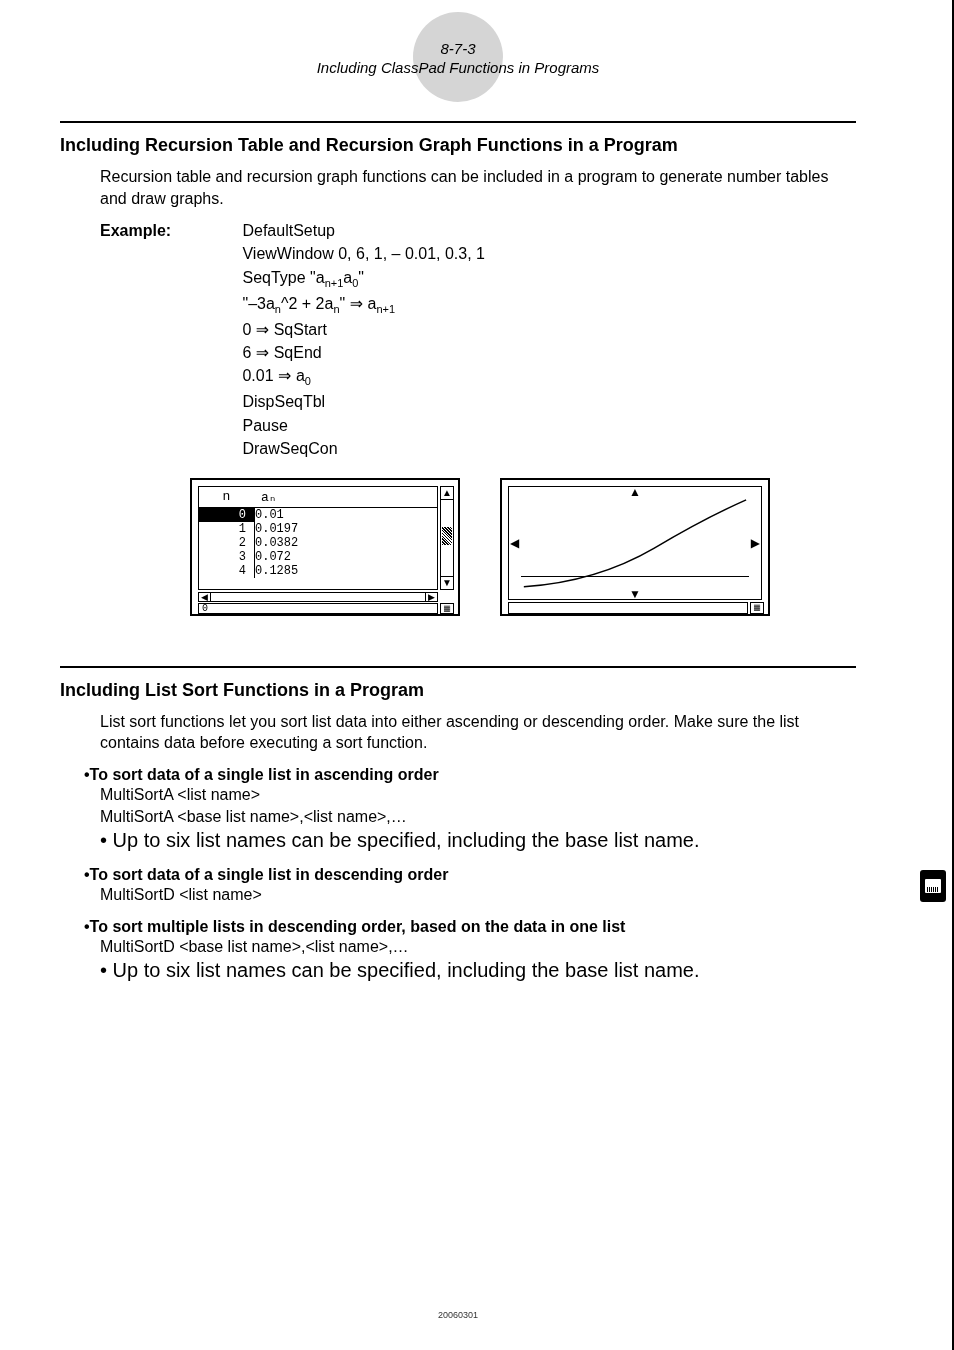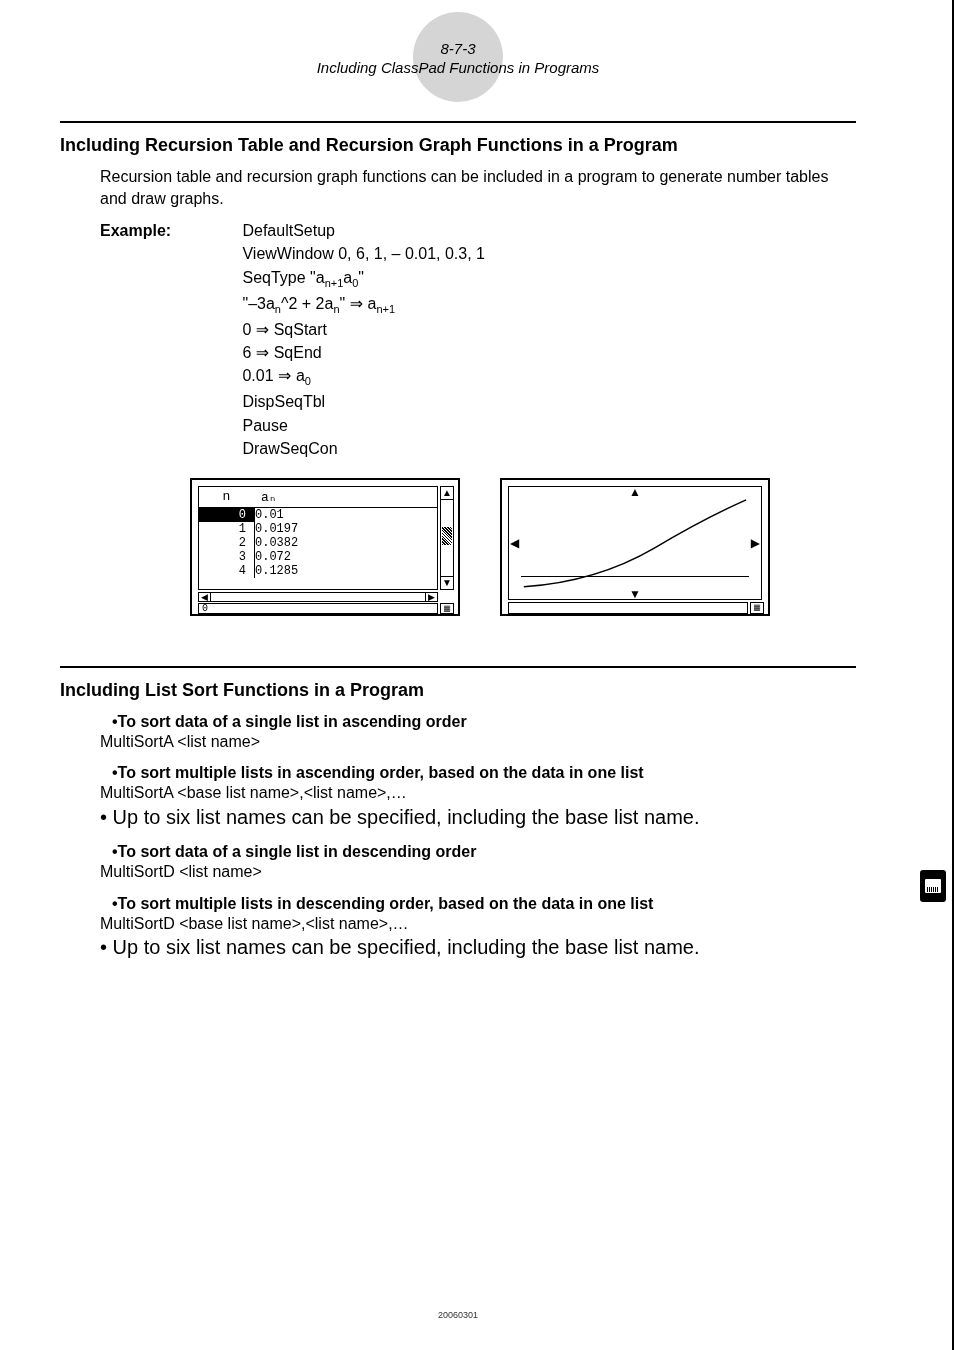--- a/index.html
+++ b/index.html
@@ -161,21 +161,21 @@
   .tri.dn{bottom:-2px;left:50%;transform:translateX(-50%);}
   .tri.lf{left:1px;top:50%;transform:translateY(-50%);}
   .tri.rt{right:1px;top:50%;transform:translateY(-50%);}
   .axis-x{position:absolute;left:12px;right:12px;bottom:22px;border-top:1px solid #000;}
   .status2{position:absolute;left:6px;right:20px;bottom:0;height:12px;border:1px solid #000;}
   .status2-icon{position:absolute;right:4px;bottom:0;width:14px;height:12px;border:1px solid #000;font-size:8px;text-align:center;line-height:10px;}
 
   .bullet-head {
     font-size: 16px;
     font-weight: bold;
-    margin-left: 52px;
+    margin-left: 24px;
     margin-top: 12px;
   }
   .bullet-head::before{content:"\2022 ";}
   .body-line {
     font-size: 16px;
     margin-left: 40px;
     line-height: 1.35;
   }
   .note-line {
     font-size: 20px;
@@ -298,25 +298,25 @@
           <path d="M 5 95 Q 80 90 140 55 Q 190 25 235 5" stroke="#000" stroke-width="1.5" fill="none"></path>
         </svg>
       </div>
       <div class="status2"></div>
       <div class="status2-icon">▦</div>
     </div>
   </div>
 
   <hr class="thick">
   <h2>Including List Sort Functions in a Program</h2>
+  <p class="intro">List sort functions let you sort list data into either ascending or descending order. Make sure the list contains data before executing a sort function.</p>
 
   <p class="bullet-head">To sort data of a single list in ascending order</p>
   <p class="body-line">MultiSortA &lt;list name&gt;</p>
 
-  <p class="bullet-head">To sort multiple lists in ascending order, based on the data in one list</p>
   <p class="body-line">MultiSortA &lt;base list name&gt;,&lt;list name&gt;,…</p>
   <p class="note-line">• Up to six list names can be specified, including the base list name.</p>
 
   <p class="bullet-head">To sort data of a single list in descending order</p>
   <p class="body-line">MultiSortD &lt;list name&gt;</p>
 
   <p class="bullet-head">To sort multiple lists in descending order, based on the data in one list</p>
   <p class="body-line">MultiSortD &lt;base list name&gt;,&lt;list name&gt;,…</p>
   <p class="note-line">• Up to six list names can be specified, including the base list name.</p>
 

